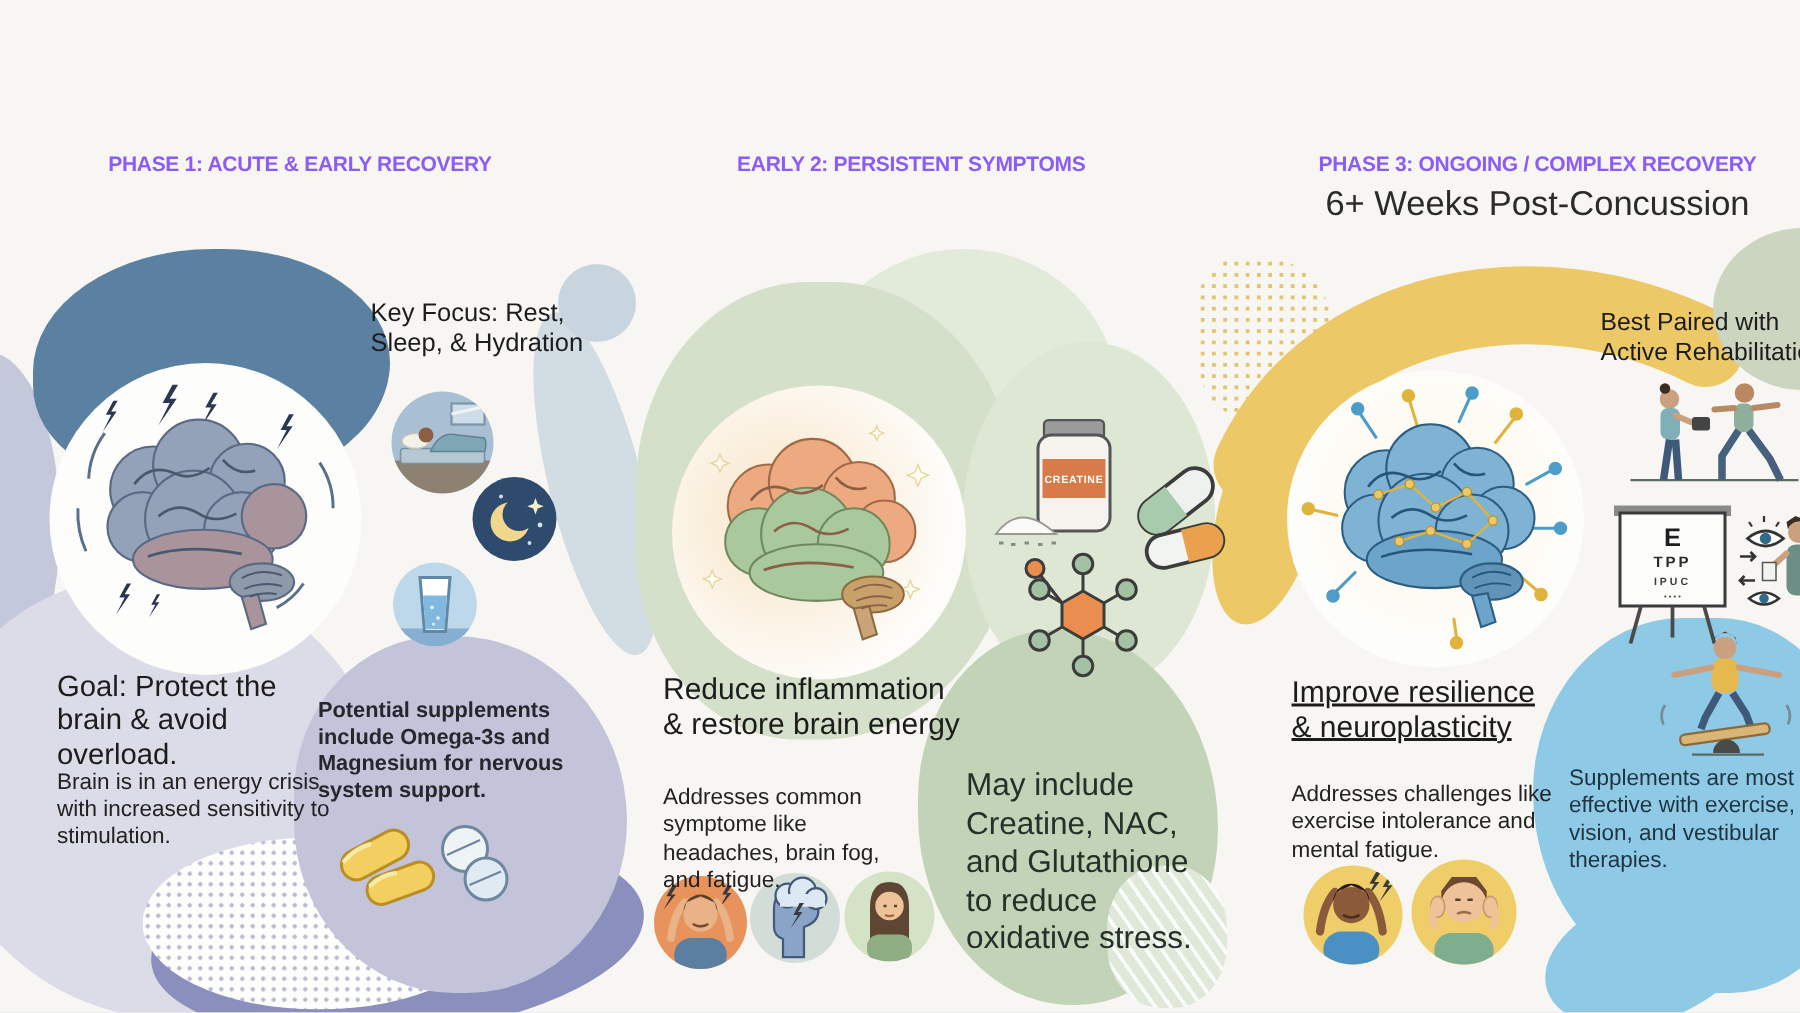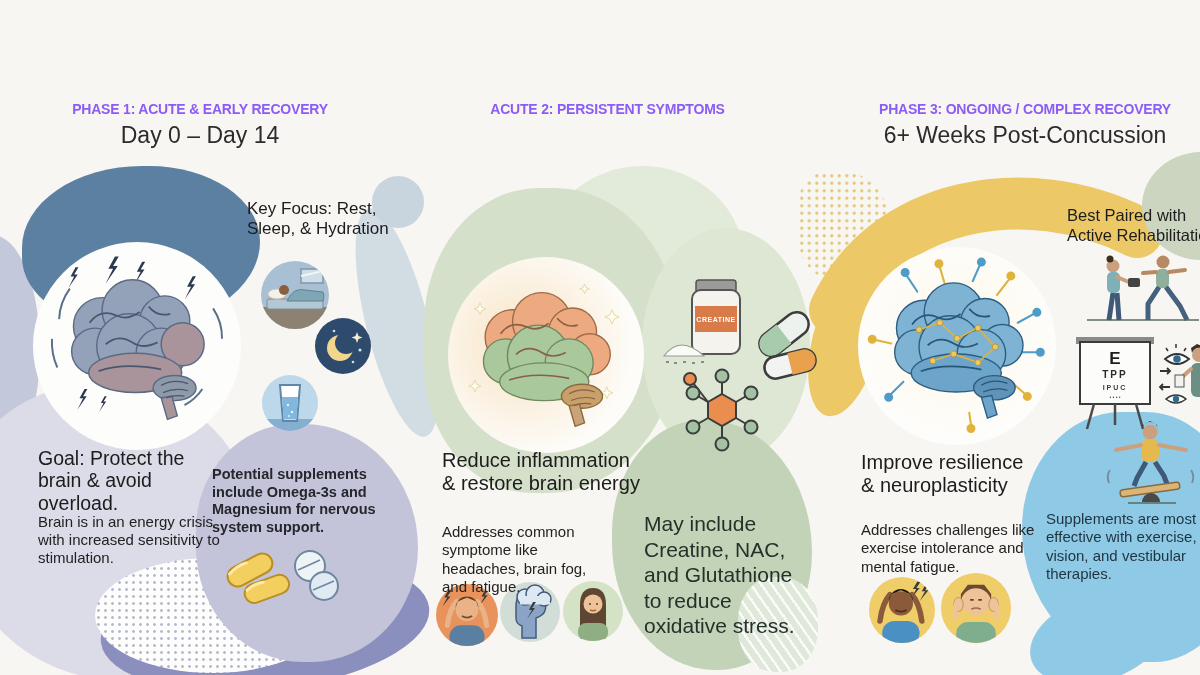--- a/index.html
+++ b/index.html
@@ -37,24 +37,23 @@
   svg text{font-family:"Liberation Sans",sans-serif;}
 </style>
 </head>
 <body>
 
 <div class="canvas">
 
 
   <div class="phase-header" style="left:25px;top:101px;width:350px;">
     <div class="ph-name">PHASE 1: ACUTE &amp; EARLY RECOVERY</div>
-    <div class="ph-time">Day 0 – Day 14</div>
   </div>
   <div class="phase-header" style="left:430px;top:101px;width:355px;">
-    <div class="ph-name">ACUTE 2: PERSISTENT SYMPTOMS</div>
+    <div class="ph-name">EARLY 2: PERSISTENT SYMPTOMS</div>
   </div>
   <div class="phase-header" style="left:830px;top:101px;width:390px;">
     <div class="ph-name" style="white-space:nowrap;">PHASE 3: ONGOING / COMPLEX RECOVERY</div>
     <div class="ph-time">6+ Weeks Post-Concussion</div>
   </div>
 
   <section>
     <div class="shape" style="left:-55px;top:235px;width:95px;height:230px;border-radius:50%;background:#c3c8da;z-index:0;"></div>
     <div class="shape" style="left:366px;top:205px;width:62px;height:235px;border-radius:50%;background:#d2dce3;transform:rotate(-14deg);z-index:0;"></div>
     <div class="shape" style="left:372px;top:176px;width:52px;height:52px;border-radius:50%;background:#c8d5df;z-index:0;"></div>
@@ -437,18 +436,18 @@
       </g>
       <path d="M44,84 a9,9 0 0 1 18,0 z" fill="#4a4a4a"></path>
       <line x1="30" y1="85" x2="78" y2="85" stroke="#5a6b5f" stroke-width="1.5"></line>
       <path d="M12,52 q-4,6 -1,13 M93,52 q4,6 1,13" fill="none" stroke="#7a8a99" stroke-width="1.8"></path>
     </svg>
 
     <div class="txt bold" style="left:1067px;top:206px;font-size:16.5px;line-height:1.2;">
       <span style="display:block;white-space:nowrap;">Best Paired with</span>
       <span style="display:block;white-space:nowrap;">Active Rehabilitation</span>
     </div>
-    <div class="txt bold" style="left:861px;top:451px;width:170px;font-size:20px;line-height:1.15;">Improve resilience &amp; neuroplasticity</div>
+    <div class="txt bold" style="left:861px;top:451px;width:170px;font-size:20px;line-height:1.15;text-decoration:underline;">Improve resilience &amp; neuroplasticity</div>
     <div class="txt" style="left:861px;top:521px;width:198px;font-size:15px;line-height:1.22;color:#222;">Addresses challenges like exercise intolerance and mental fatigue.</div>
     <div class="txt" style="left:1046px;top:510px;width:174px;font-size:15px;line-height:1.22;font-weight:500;color:#1f3440;">Supplements are most effective with exercise, vision, and vestibular therapies.</div>
   </section>
 
 </div>
 
 </body></html>

